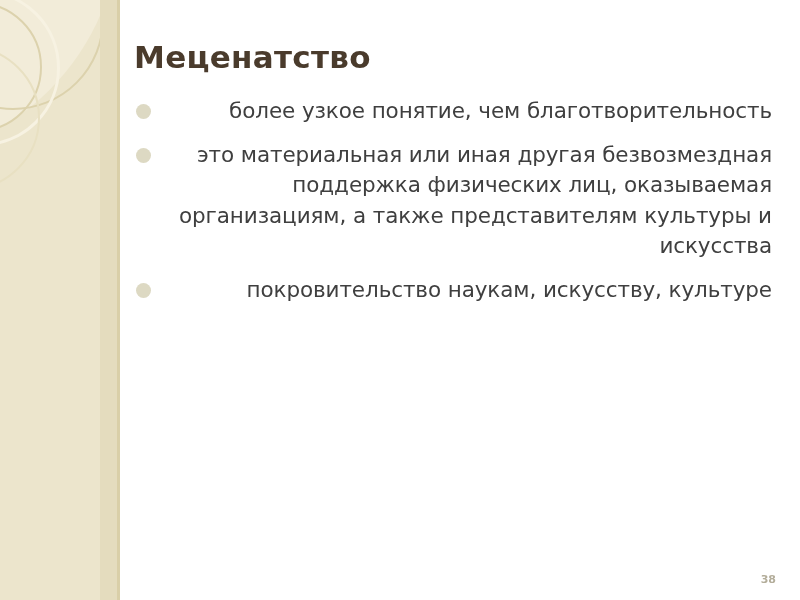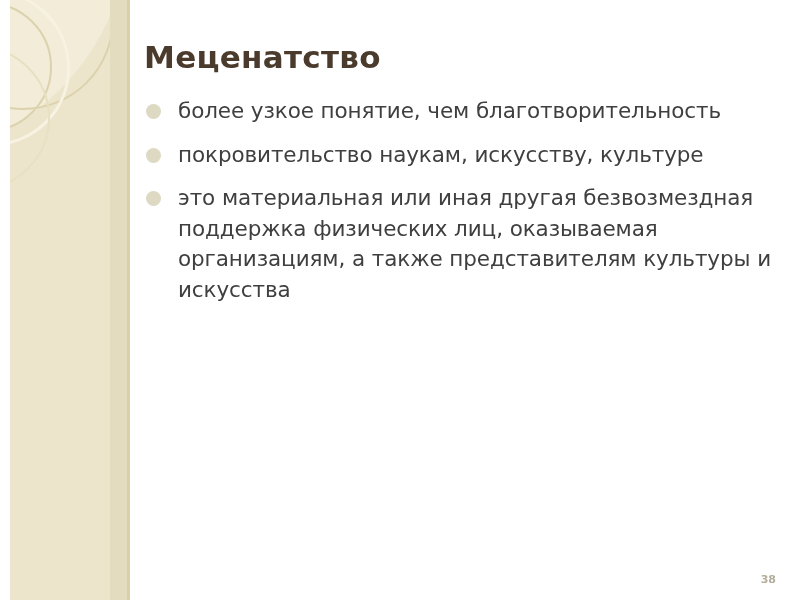--- a/index.html
+++ b/index.html
@@ -13,21 +13,20 @@
     font-family: "Liberation Sans", sans-serif;
     overflow: hidden;
     position: relative;
   }
 
   
   .slide {
     position: absolute;
     inset: 0;
     background: #ffffff;
-    margin-left: 10px;
   }
   .left-band {
     position: absolute;
     left: 0;
     top: 0;
     width: 120px;
     height: 600px;
     background: #ece5cc;
     overflow: hidden;
   }
@@ -110,20 +109,21 @@
     color: #4a3b2c;
     letter-spacing: 0.3px;
     margin: 0 0 22px 2px;
     line-height: 1.1;
   }
 
   .bullet-list {
     list-style: none;
     margin: 0;
     padding: 0;
+    text-align: right;
   }
   .bullet-item {
     position: relative;
     padding-left: 36px;
     margin-bottom: 13px;
     font-family: "DejaVu Sans", sans-serif;
     font-size: 21.5px;
     line-height: 1.42;
     color: #3f3f3f;
     letter-spacing: -0.1px;
@@ -170,23 +170,23 @@
   <div class="content">
     <h1 class="slide-title">Меценатство</h1>
 
     <ul class="bullet-list">
       <li class="bullet-item">
         <span class="bullet-dot"></span>
         <span>более узкое понятие, чем благотворительность</span>
       </li>
       <li class="bullet-item">
         <span class="bullet-dot"></span>
-        <span>покровительство наукам, искусству, культуре</span>
+        <span>это материальная или иная другая безвозмездная поддержка физических лиц, оказываемая организациям, а также представителям культуры и искусства</span>
       </li>
       <li class="bullet-item">
         <span class="bullet-dot"></span>
-        <span>это материальная или иная другая безвозмездная поддержка физических лиц, оказываемая организациям, а также представителям культуры и искусства</span>
+        <span>покровительство наукам, искусству, культуре</span>
       </li>
     </ul>
   </div>
 
   <div class="page-number">38</div>
 </div>
 
 </body></html>

